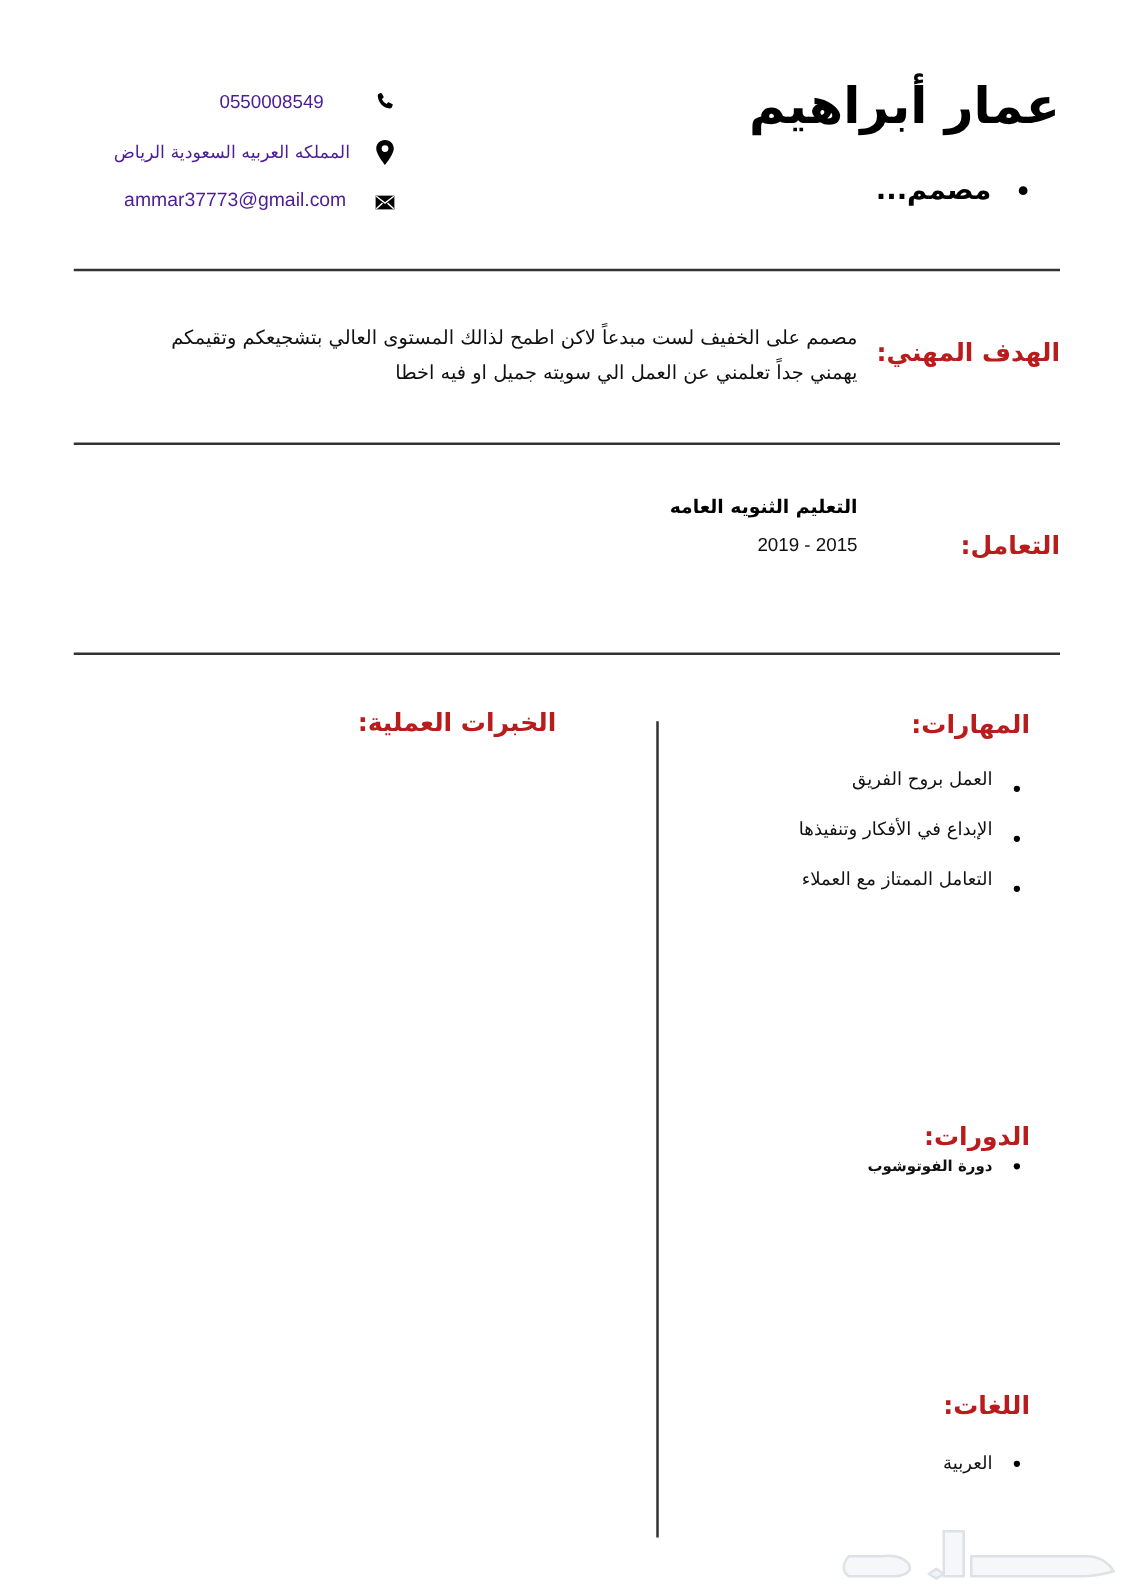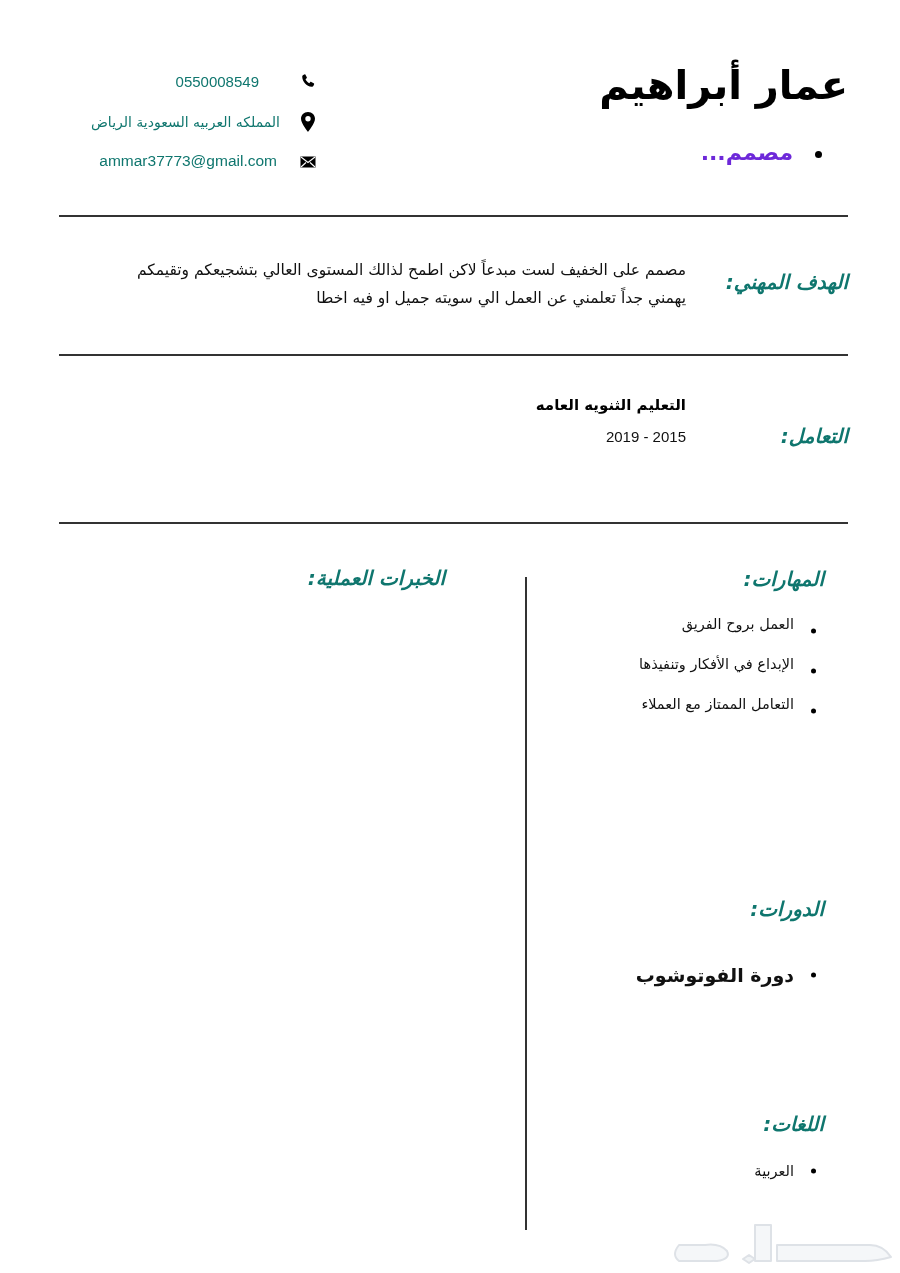--- a/index.html
+++ b/index.html
@@ -1,46 +1,46 @@
 <!DOCTYPE html>
 <html><head>
 <meta charset="utf-8">
 <style>
   html, body { margin: 0; padding: 0; background: #ffffff; }
   body { width: 900px; height: 1273px; position: relative; overflow: hidden; font-family: "DejaVu Sans", sans-serif; color: #111; }
   .abs { position: absolute; }
   .rtl { direction: rtl; text-align: right; }
 
   .name { right: 52px; top: 62px; font-size: 40px; font-weight: bold; letter-spacing: 0; color: #000; white-space: nowrap; }
-  .role { right: 78px; top: 140px; font-size: 22px; font-weight: bold; color: #6d28d9; white-space: nowrap; direction: rtl; }
+  .role { right: 78px; top: 140px; font-size: 22px; font-weight: bold; color: #000000; white-space: nowrap; direction: rtl; }
   .role .dot { display: inline-block; width: 7px; height: 7px; background: #000; border-radius: 50%; margin-left: 22px; vertical-align: middle; }
 
   .contact-row { right: 585px; height: 24px; display: flex; align-items: center; justify-content: flex-end; white-space: nowrap; }
-  .contact-text { font-size: 15px; color: #0f766e; font-family: "Liberation Sans", sans-serif; }
+  .contact-text { font-size: 15px; color: #4c1d95; font-family: "Liberation Sans", sans-serif; }
   .contact-icon { position: absolute; left: 298px; width: 20px; height: 20px; display: flex; align-items: center; justify-content: center; }
 
   .hr { left: 59px; width: 789px; height: 1.5px; background: #333; }
 
-  .section-title { font-size: 20px; font-weight: bold; color: #0f766e; white-space: nowrap; direction: rtl; font-style: italic; }
+  .section-title { font-size: 20px; font-weight: bold; color: #b91c1c; white-space: nowrap; direction: rtl; }
 
   .objective-text { right: 214px; top: 256px; width: 580px; font-size: 15.5px; line-height: 28px; color: #111; direction: rtl; text-align: right; }
 
   .edu-school { right: 214px; top: 396px; font-size: 15px; font-weight: bold; color: #000; direction: rtl; white-space: nowrap; }
   .edu-years { right: 214px; top: 428px; font-size: 15px; color: #111; font-family: "Liberation Sans", sans-serif; white-space: nowrap; }
 
   .vline { left: 525px; top: 577px; width: 2px; height: 653px; background: #333; }
 
   ul.bullets { list-style: none; margin: 4px; padding: 0; direction: rtl; }
   ul.bullets li { position: relative; padding-right: 26px; white-space: nowrap; color: #111; }
   ul.bullets li .b { position: absolute; right: 4px; top: 50%; width: 5px; height: 5px; background: #000; border-radius: 50%; transform: translateY(-50%); }
 
   .skills-list { right: 76px; top: 607px; font-size: 14.5px; }
   .skills-list li { height: 40px; line-height: 26px; }
 
-  .courses-list { right: 76px; top: 958px; font-size: 19px; font-weight: bold; }
+  .courses-list { right: 76px; top: 916px; font-size: 12px; font-weight: bold; }
   .courses-list li { line-height: 26px; }
 
   .lang-list { right: 76px; top: 1154px; font-size: 14.5px; }
   .lang-list li { line-height: 26px; }
 
   .watermark { left: 665px; top: 1215px; width: 235px; height: 55px; opacity: 0.85; }
 </style>
 </head>
 <body>
 

